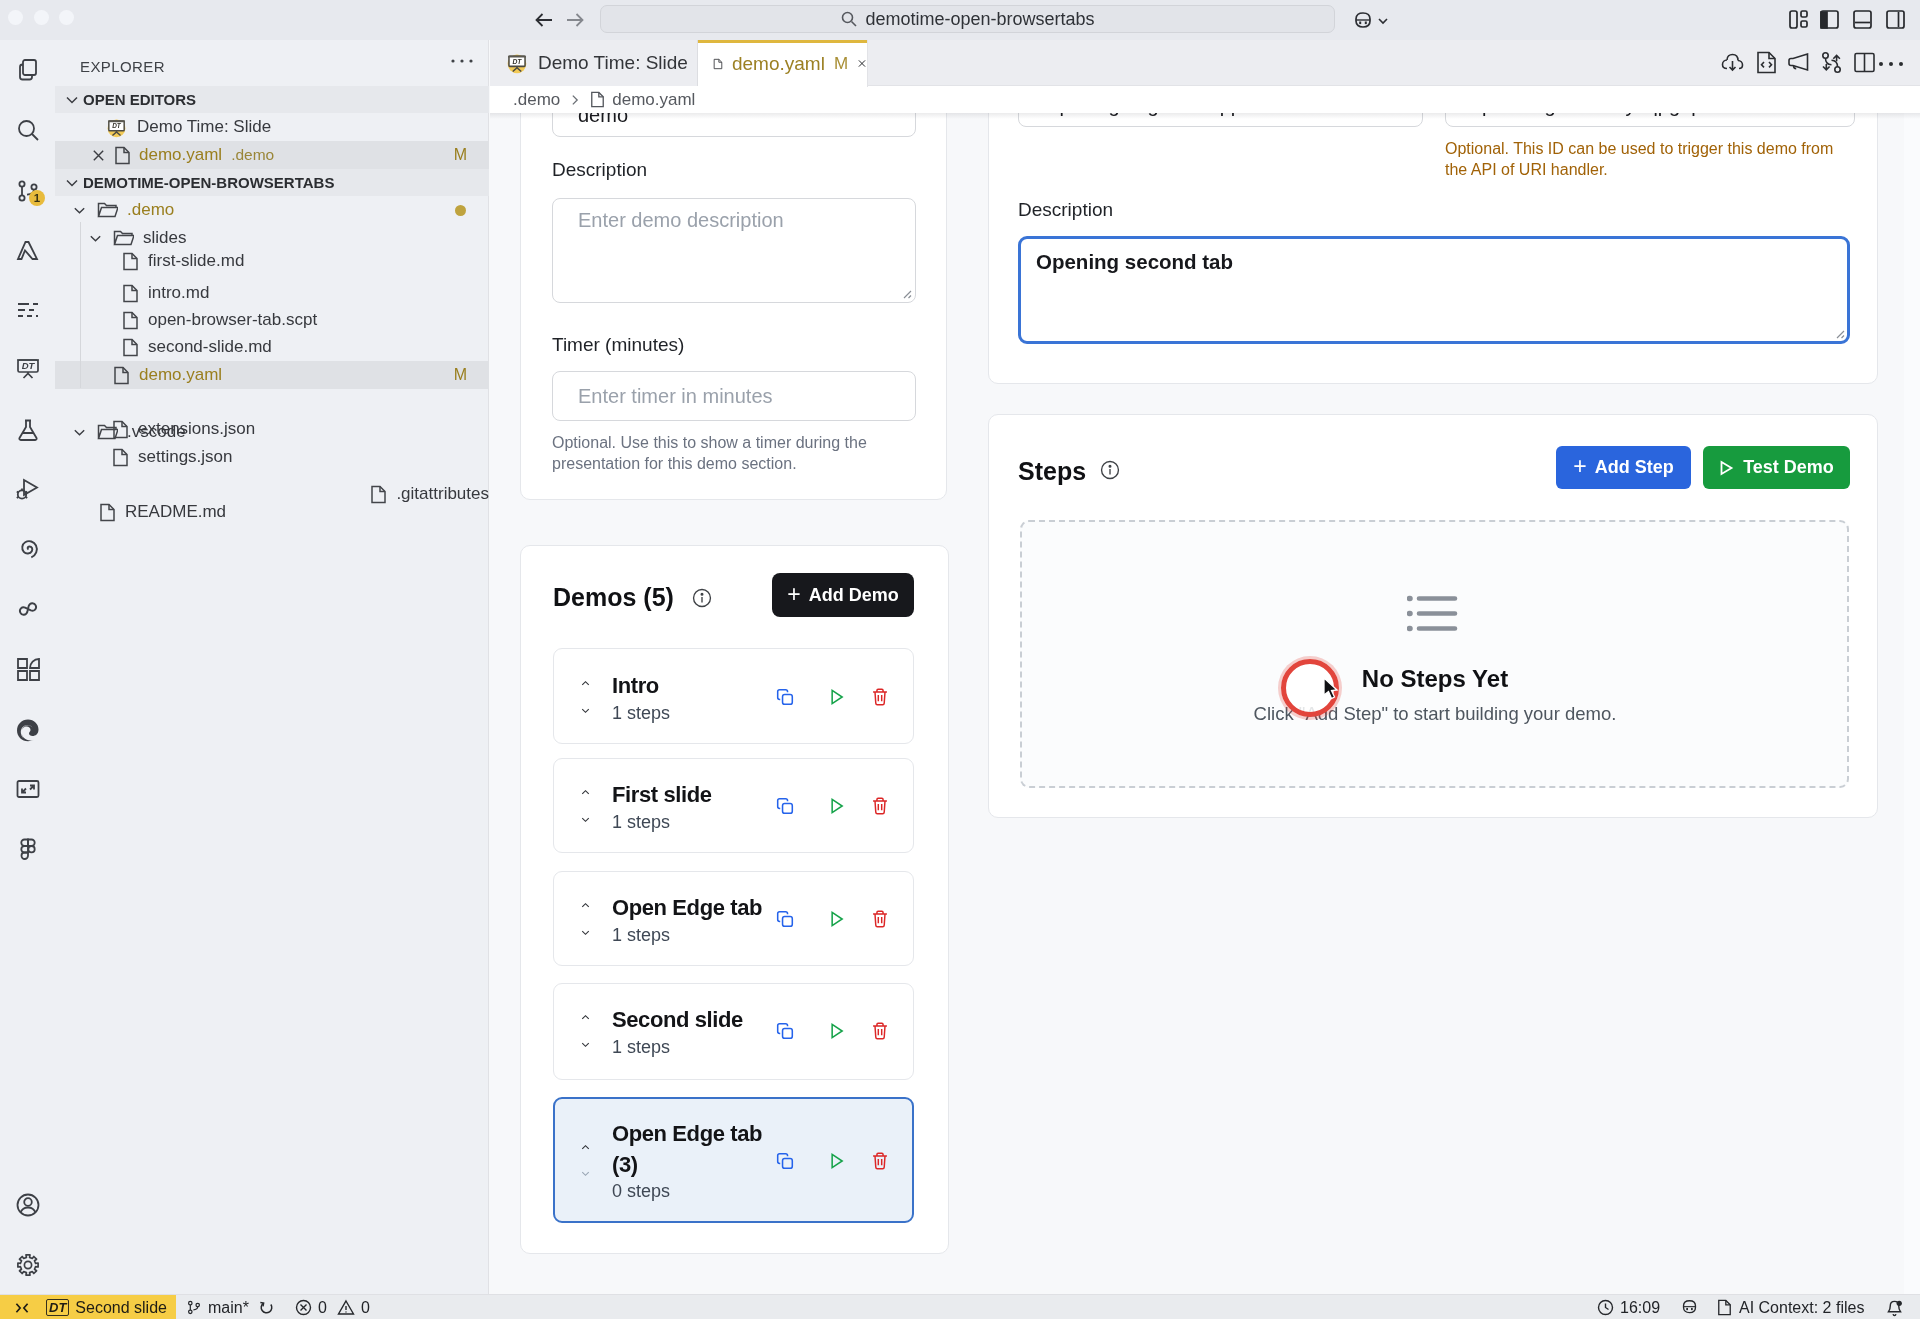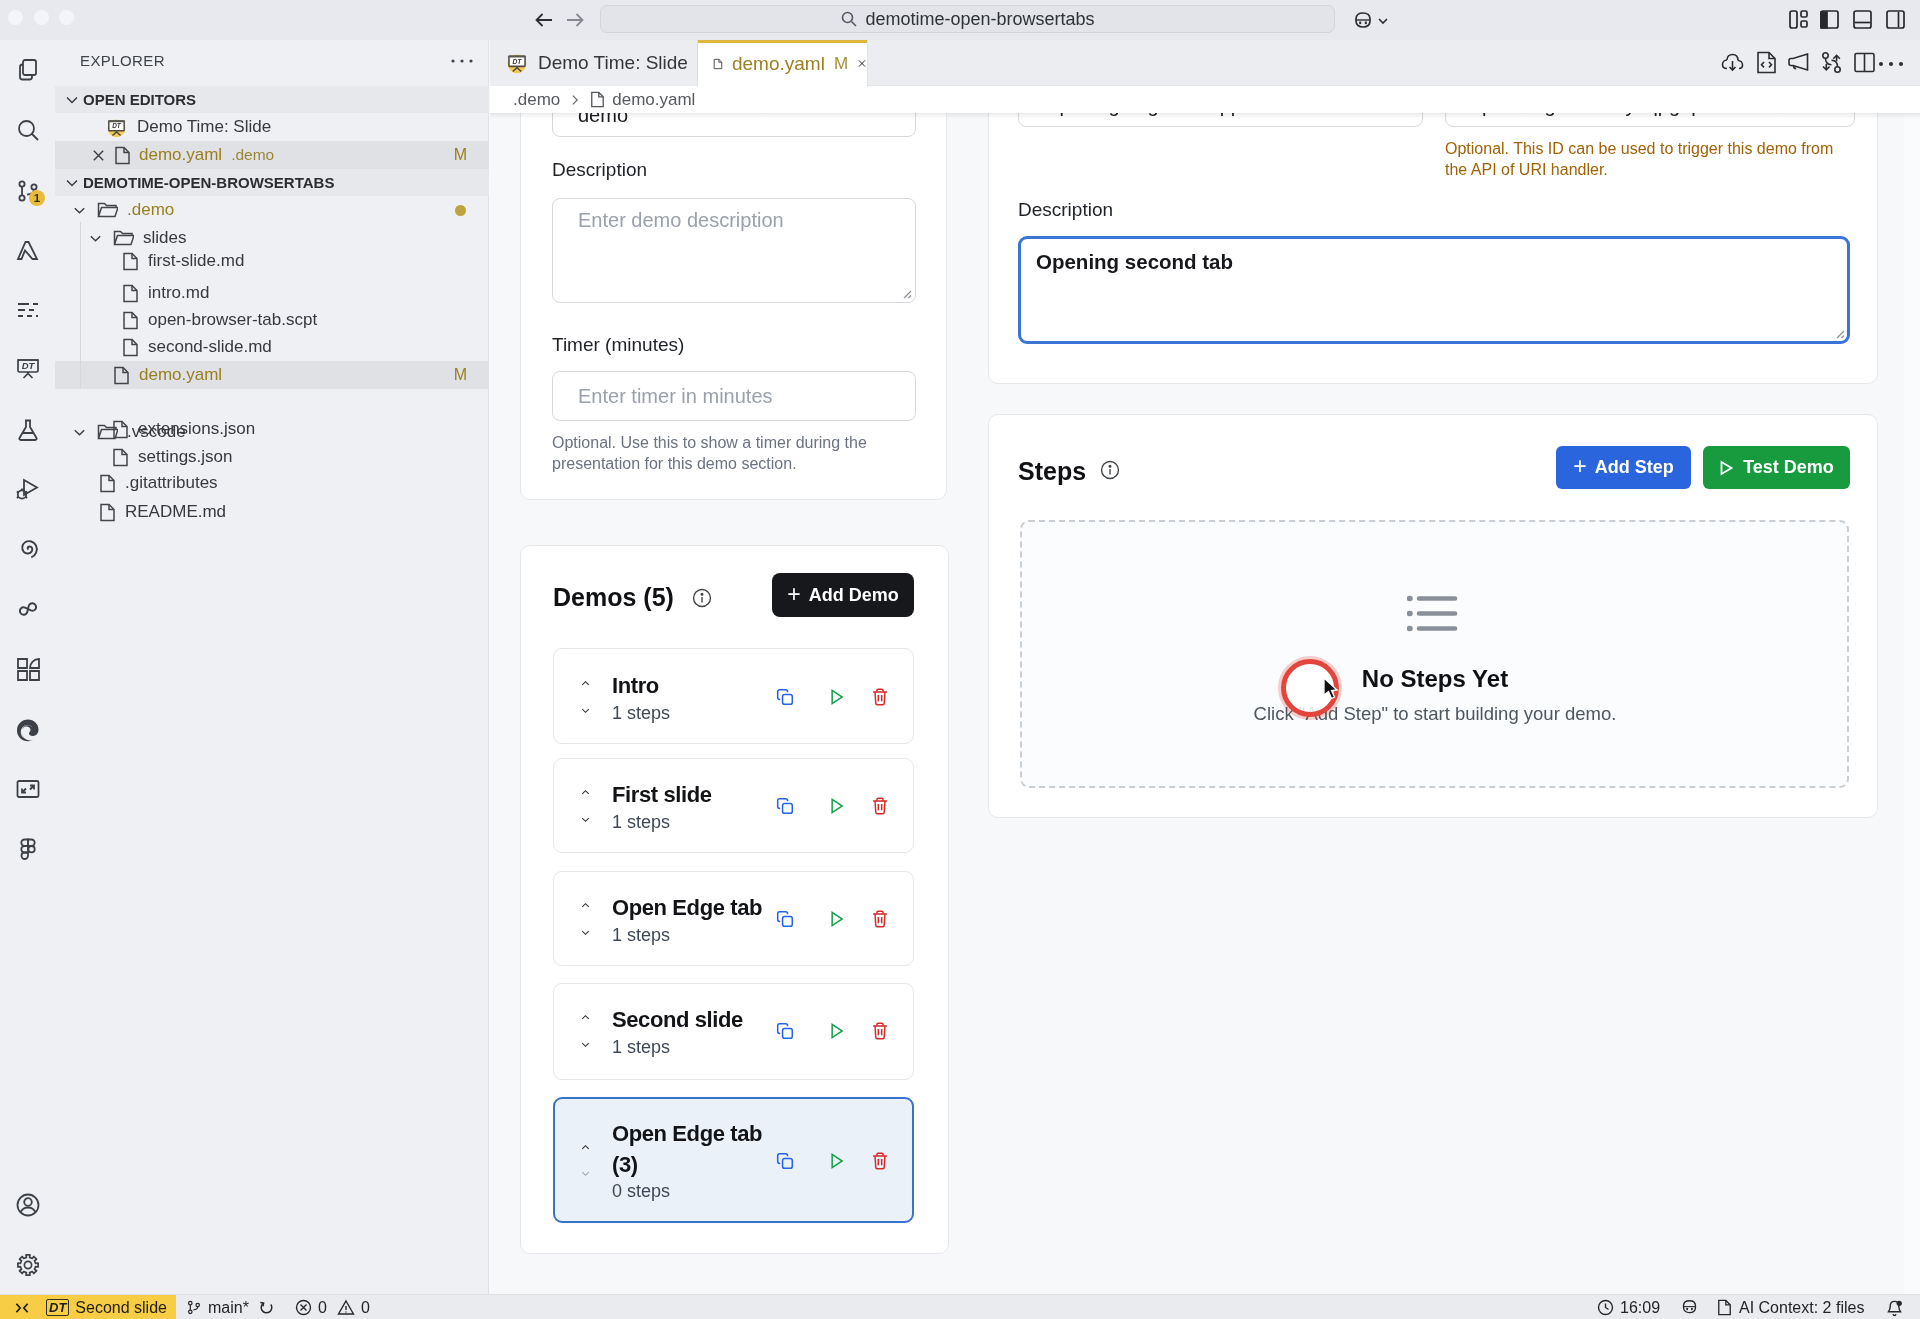--- a/index.html
+++ b/index.html
@@ -12,21 +12,21 @@
 .tl { position:absolute; top:10px; width:15px; height:15px; border-radius:50%; background:#f3f5f9; }
 #searchbox { position:absolute; left:600px; top:5px; width:735px; height:28px; background:#e2e4e9; border:1px solid #d2d4d9; border-radius:7px; display:flex; align-items:center; justify-content:center; font-size:18px; color:#2f3237; }
 
 
 #activitybar { position:absolute; left:0; top:40px; width:55px; height:1254px; background:#eef0f4; }
 .ab-ic { position:absolute; left:15px; width:26px; height:26px; }
 .ab-ic svg { width:26px; height:26px; display:block; }
 
 
 #sidebar { position:absolute; left:55px; top:40px; width:434px; height:1254px; background:#eef0f4; border-right:1px solid #e0e1e5; }
-#sb-title { position:absolute; left:25px; top:12px; font-size:15px; letter-spacing:0.4px; color:#3f4247;text-align:right; }
+#sb-title { position:absolute; left:25px; top:18px; font-size:15px; letter-spacing:0.4px; color:#3f4247;text-align:right; }
 .sb-head { position:absolute; left:0; width:434px; height:27px; background:#e6e8ec; font-weight:bold; font-size:15px; color:#2b2d31; display:flex; align-items:center; }
 .sb-row { position:absolute; left:0; width:434px; height:28px; display:flex; align-items:center; font-size:17px; color:#37393e; }
 .sb-row.sel { background:#dfe1e5; }
 .mod { color:#9a7f1f; }
 .chev { display:inline-block; width:16px; height:16px; }
 .mright { position:absolute; right:22px; color:#9a7f1f; font-size:16px; }
 
 
 #tabbar { position:absolute; left:490px; top:40px; width:1430px; height:46px; background:#ecedf1; border-bottom:1px solid #e2e3e7; }
 #tab1 { position:absolute; left:0; top:0; width:208px; height:46px; background:#ecedf1; border-right:1px solid #dcdde1; display:flex; align-items:center; font-size:19px; color:#333539; }
@@ -346,21 +346,21 @@
       </svg>
       <span style="margin-left:9px;">extensions.json</span>
     </div>
   <div class="sb-row" style="top:403px;">
       <svg style="margin-left:57px;" width="17" height="19" viewBox="0 0 17 19" fill="none" stroke="#43454a" stroke-width="1.5">
         <path d="M2 1.5 H10 L15 6.5 V17.5 H2 Z"></path>
         <path d="M10 1.5 V6.5 H15"></path>
       </svg>
       <span style="margin-left:9px;">settings.json</span>
     </div>
-  <div class="sb-row" style="top:429px;">
+  <div class="sb-row" style="top:440px;justify-content:flex-end;">
       <svg style="margin-left:44px;" width="17" height="19" viewBox="0 0 17 19" fill="none" stroke="#43454a" stroke-width="1.5">
         <path d="M2 1.5 H10 L15 6.5 V17.5 H2 Z"></path>
         <path d="M10 1.5 V6.5 H15"></path>
       </svg>
       <span style="margin-left:9px;">.gitattributes</span>
     </div>
   <div class="sb-row" style="top:458px;">
       <svg style="margin-left:44px;" width="17" height="19" viewBox="0 0 17 19" fill="none" stroke="#43454a" stroke-width="1.5">
         <path d="M2 1.5 H10 L15 6.5 V17.5 H2 Z"></path>
         <path d="M10 1.5 V6.5 H15"></path>

